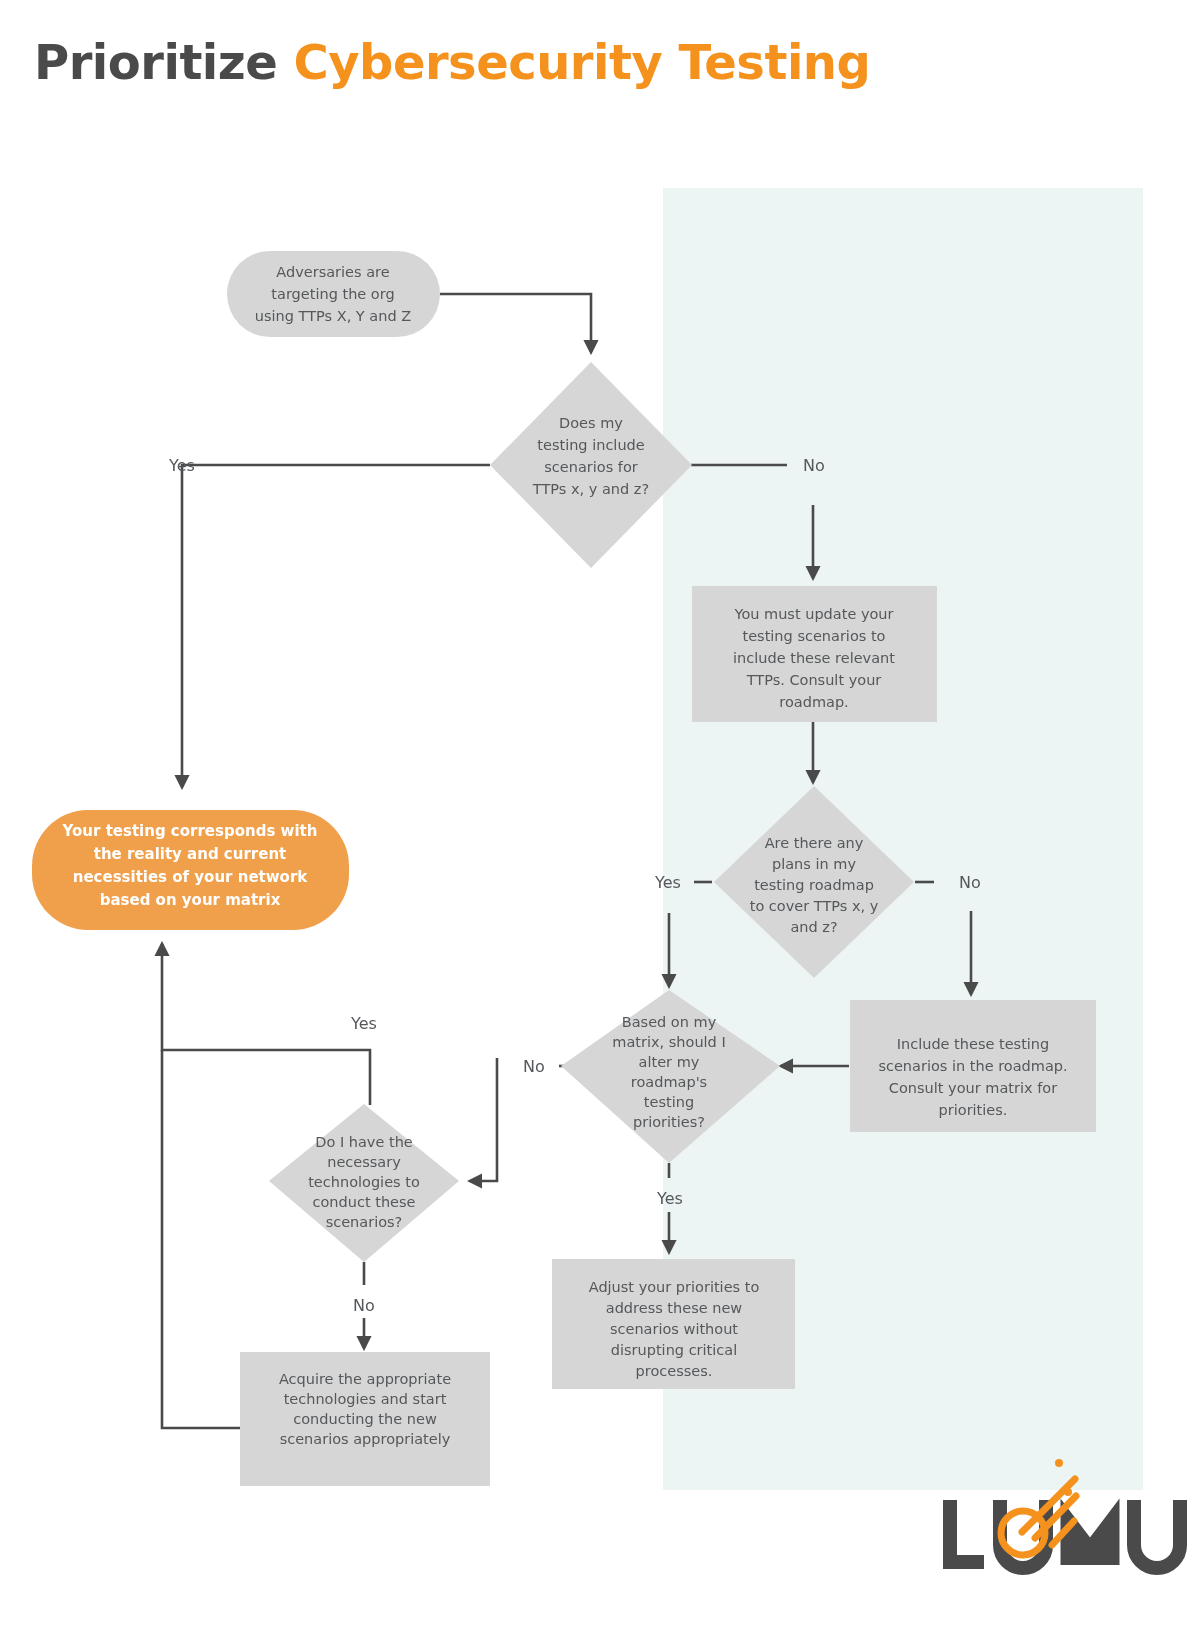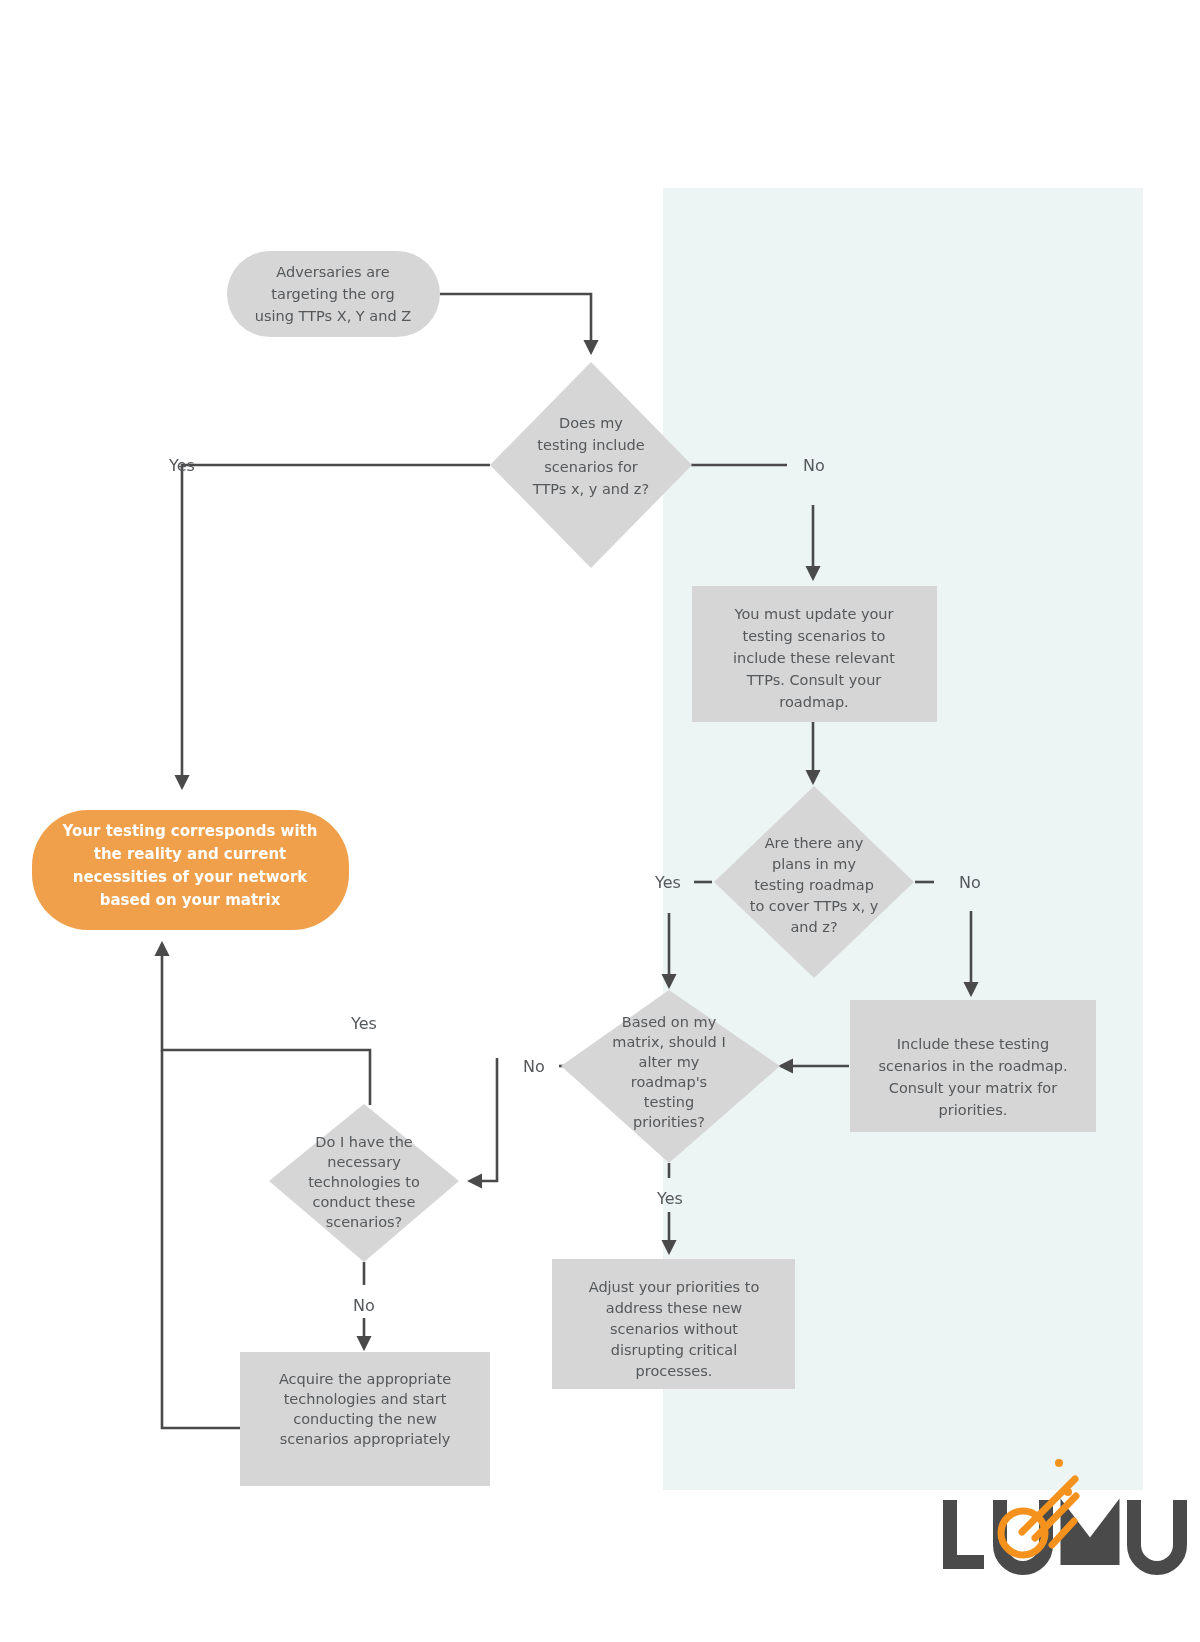--- a/index.html
+++ b/index.html
@@ -70,20 +70,23 @@
   .shape-orange { fill: #f0a04b; }
   .line { stroke: #4a4a4a; stroke-width: 2.6; fill: none; }
 </style>
 </head>
 <body>
 
 <div id="root">
 
   <div class="panel"></div>
 
+  <div class="title">
+    <span class="t1">Prioritize </span><span class="t2">Cybersecurity Testing</span>
+  </div>
 
   <svg class="flow" viewBox="0 0 1200 1642">
     <defs>
       <marker id="arrow" viewBox="0 0 10 10" refX="8" refY="5" markerWidth="6" markerHeight="6" orient="auto-start-reverse">
         <path d="M 0 0 L 10 5 L 0 10 z" fill="#4a4a4a"></path>
       </marker>
     </defs>
 
     <path class="line" d="M 440 294 L 591 294 L 591 352" marker-end="url(#arrow)"></path>
 

